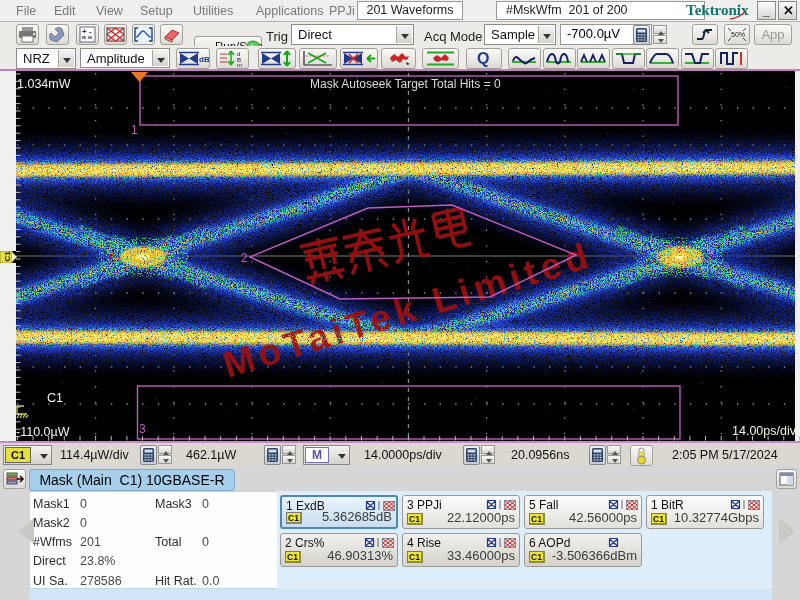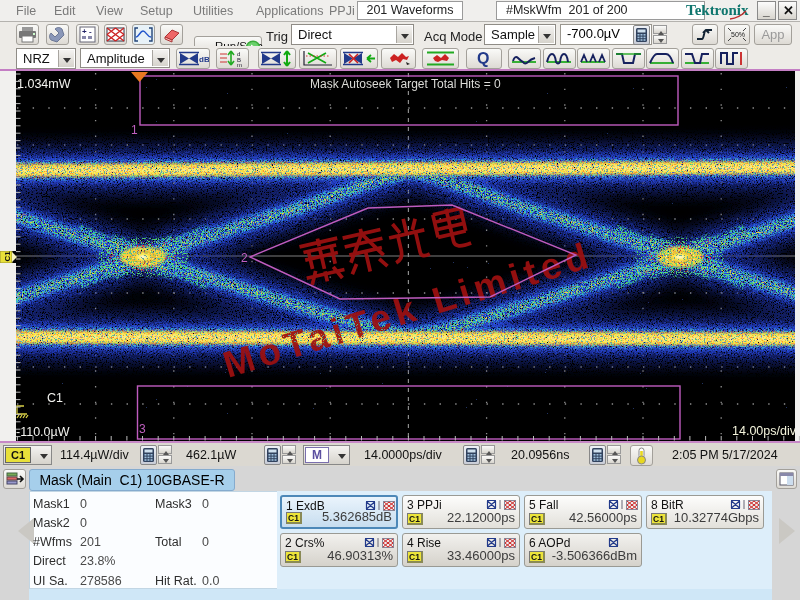--- a/index.html
+++ b/index.html
@@ -833,21 +833,21 @@
           <path d="M1 0 V9" stroke="#667" stroke-width="1"></path>
         </svg>
         <svg class="ticon" style="left:101px;width:12px;height:10px">
           <rect x="0.5" y="0.5" width="11" height="9" fill="#eee" stroke="#889"></rect>
           <path d="M1 1 L11 9 M11 1 L1 9 M1 5 L6 1 M6 9 L11 5 M1 5 L6 9 M6 1 L11 5" stroke="#c22" stroke-width="1"></path>
         </svg>
         <span class="tval">42.56000ps</span>
         <span class="c1badge">C1</span>
   </div>
   <div class="tile r1" style="left:646px;top:29px">
-    <span class="tname">8 BitR</span>
+    <span class="tname">1 BitR</span>
         <svg class="ticon" style="left:83px">
           <path d="M1 0.5 H10 M1 8.5 H10 M1.5 1 L9.5 8 M9.5 1 L1.5 8 M1.5 1 V8 M9.5 1 V8" stroke="#223a8a" stroke-width="1.2"></path>
         </svg>
         <svg class="ticon" style="left:96px;width:3px">
           <path d="M1 0 V9" stroke="#667" stroke-width="1"></path>
         </svg>
         <svg class="ticon" style="left:101px;width:12px;height:10px">
           <rect x="0.5" y="0.5" width="11" height="9" fill="#eee" stroke="#889"></rect>
           <path d="M1 1 L11 9 M11 1 L1 9 M1 5 L6 1 M6 9 L11 5 M1 5 L6 9 M6 1 L11 5" stroke="#c22" stroke-width="1"></path>
         </svg>

